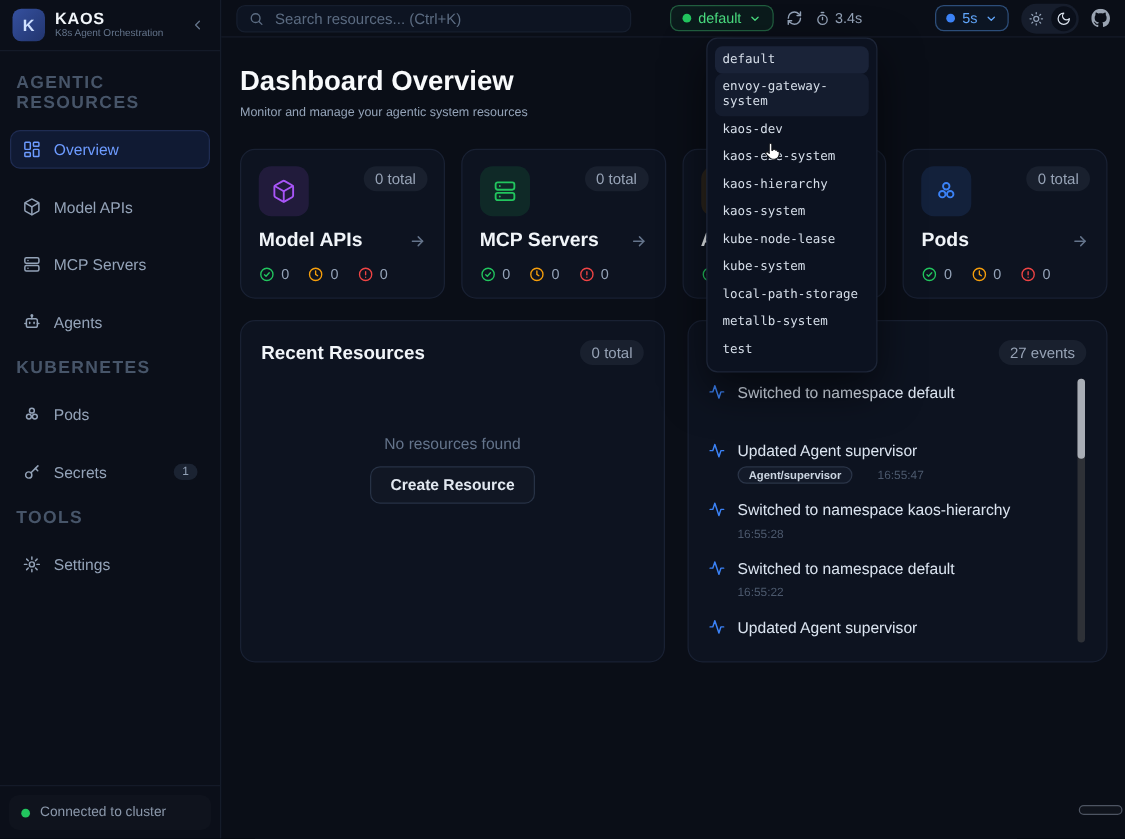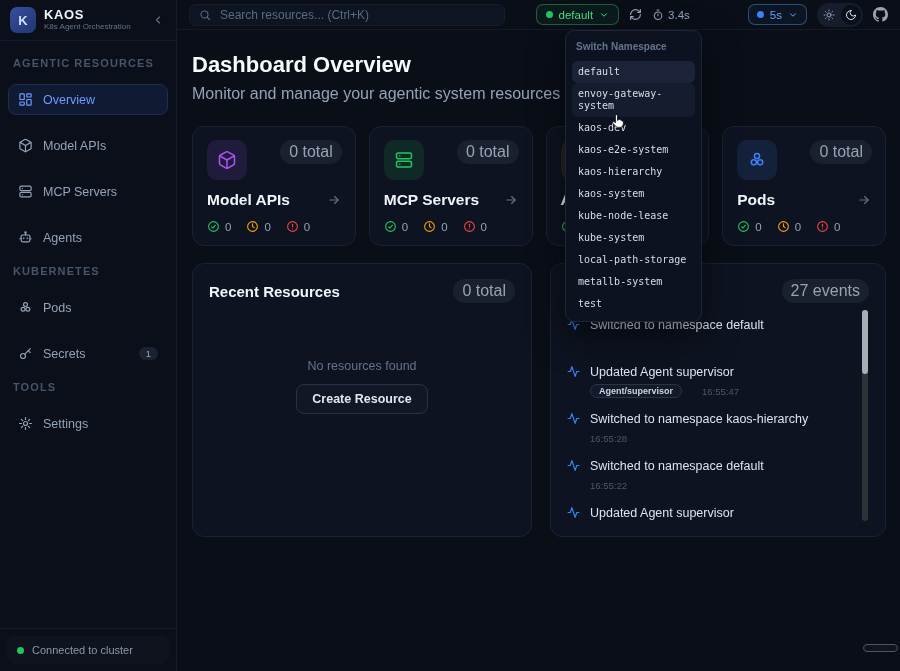--- a/index.html
+++ b/index.html
@@ -11,21 +11,21 @@
   .sidebar{position:absolute;left:0;top:0;bottom:0;width:177px;background:#0b0f19;
            border-right:1px solid #151c2a;display:flex;flex-direction:column;box-sizing:border-box;}
   .sb-header{height:40px;display:flex;align-items:center;gap:8px;padding:0 10px;border-bottom:1px solid #141a28;flex:0 0 auto;}
   .logo{width:26px;height:26px;border-radius:7px;background:linear-gradient(135deg,#35509f,#22356e);
         color:#cfe0ff;font-weight:bold;font-size:13px;display:flex;align-items:center;justify-content:center;flex:0 0 auto;}
   .sb-title{font-size:13px;font-weight:bold;color:#f1f5f9;letter-spacing:.6px;line-height:14px;}
   .sb-sub{font-size:8px;color:#64748b;line-height:10px;}
   .collapse-btn{margin-left:auto;color:#64748b;background:none;border:none;padding:2px;cursor:pointer;}
 
   .sb-nav{flex:1;padding:4px 8px;overflow:hidden;}
-  .sec-label{font-size:11px;letter-spacing:1.1px;color:#475569;font-weight:bold;margin:12px 5px 7px;}
+  .sec-label{font-size:14px;letter-spacing:1.1px;color:#475569;font-weight:bold;margin:12px 5px 7px;}
   .nav-item{display:flex;align-items:center;gap:10px;padding:7px 9px;border-radius:8px;color:#94a3b8;
             font-size:12.5px;margin-bottom:3px;border:1px solid transparent;cursor:pointer;margin-top:15px;}
   .nav-item.active{background:#101a33;border-color:#1f2c52;color:#6d9bff;}
   .nav-ic{width:15px;height:15px;flex:0 0 auto;display:flex;align-items:center;justify-content:center;}
   .nav-badge{margin-left:auto;background:#1b2332;border-radius:999px;font-size:9.5px;padding:1px 7px;color:#94a3b8;}
 
   .sb-footer{border-top:1px solid #141a28;padding:7px;flex:0 0 auto;}
   .conn{display:flex;align-items:center;gap:8px;background:rgba(255,255,255,.02);border-radius:8px;
         padding:8px 10px;font-size:11px;color:#8b98ab;text-align:right;}
   .dot{width:7px;height:7px;border-radius:50%;flex:0 0 auto;}
@@ -50,27 +50,27 @@
             font-size:11.5px;font-family:inherit;cursor:pointer;margin-left:48px;}
   .theme-group{display:flex;align-items:center;background:#161d2c;border-radius:999px;padding:2px;gap:2px;}
   .theme-btn{width:20px;height:20px;border-radius:50%;display:flex;align-items:center;justify-content:center;
              color:#94a3b8;background:none;border:none;padding:0;cursor:pointer;}
   .theme-btn.active{background:#0a0f1a;color:#dbe3ee;}
   .gh-btn{background:none;border:none;color:#9aa4b2;padding:0;cursor:pointer;}
 
   
   .main{position:absolute;left:177px;top:30px;right:0;bottom:0;padding:22px 14px 0 15px;box-sizing:border-box;}
   .page-title{font-size:22px;font-weight:bold;color:#f8fafc;margin:0 0 7px;}
-  .page-sub{font-size:16px;color:#94a3b8;margin:0 0 23px;}
+  .page-sub{font-size:10px;color:#94a3b8;margin:0 0 23px;}
 
   .cards{display:grid;grid-template-columns:repeat(4,1fr);gap:13px;margin-bottom:17px;}
   .stat-card{background:#0d1320;border:1px solid #192133;border-radius:12px;padding:13px 14px;height:120px;
              box-sizing:border-box;position:relative;cursor:pointer;}
   .icon-box{width:40px;height:40px;border-radius:10px;display:flex;align-items:center;justify-content:center;}
-  .pill-badge{background:#19202e;color:#97a3b6;font-size:16px;padding:3px 9px;border-radius:999px;white-space:nowrap;}
+  .pill-badge{background:#19202e;color:#97a3b6;font-size:12px;padding:3px 9px;border-radius:999px;white-space:nowrap;}
   .card-total{position:absolute;top:13px;right:13px;}
   .card-title-row{display:flex;align-items:center;justify-content:space-between;margin-top:11px;}
   .card-title{font-size:15.5px;font-weight:bold;color:#f1f5f9;}
   .arrow{color:#64748b;}
   .card-stats{display:flex;gap:15px;margin-top:11px;align-items:center;}
   .stat{display:flex;align-items:center;gap:5px;font-size:11.5px;color:#94a3b8;}
 
   .bottom-grid{display:grid;grid-template-columns:340px 1fr;gap:18px;}
   .panel{background:#0d1320;border:1px solid #192133;border-radius:12px;height:274px;box-sizing:border-box;
          position:relative;padding:15px 16px;overflow:hidden;}
@@ -605,21 +605,20 @@
   </div>
           </div>
         <div class="scroll-track">
           <div class="scroll-thumb"></div>
         </div>
       </section>
     </div>
   </main>
 
   <div class="ns-menu">
-    <div class="ns-title">Switch Namespace</div>
     <div id="ns-list">
         <div class="ns-item sel">default</div>
         <div class="ns-item hl">envoy-gateway-system</div>
         <div class="ns-item">kaos-dev</div>
         <div class="ns-item">kaos-e2e-system</div>
         <div class="ns-item">kaos-hierarchy</div>
         <div class="ns-item">kaos-system</div>
         <div class="ns-item">kube-node-lease</div>
         <div class="ns-item">kube-system</div>
         <div class="ns-item">local-path-storage</div>

